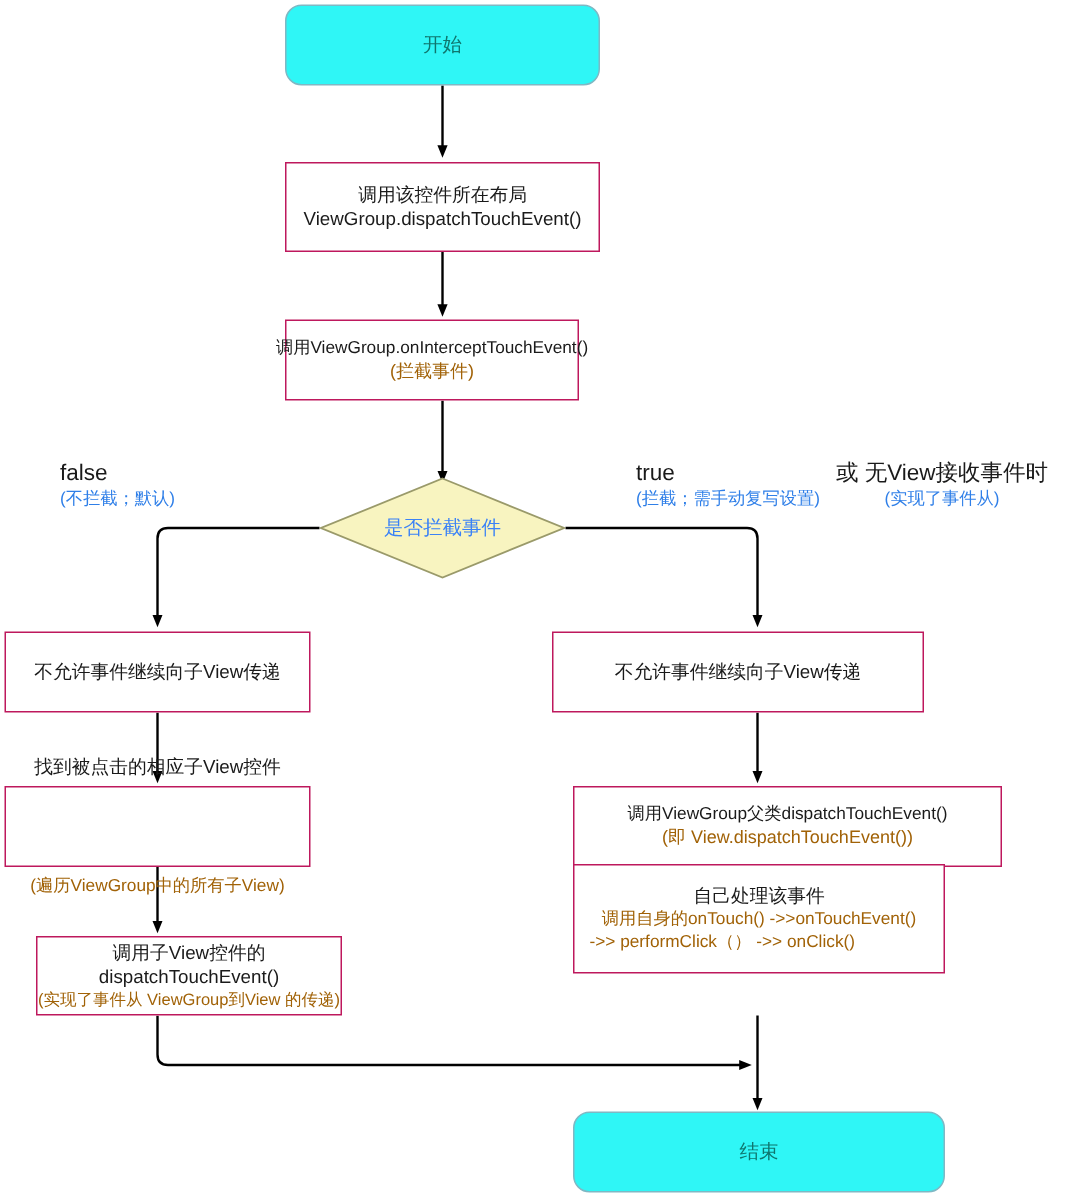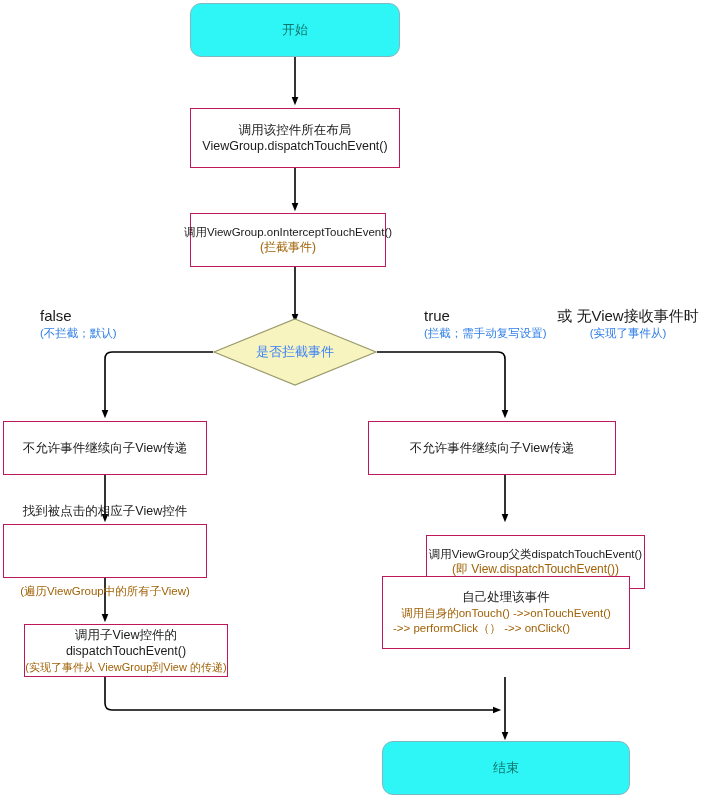--- a/index.html
+++ b/index.html
@@ -199,21 +199,21 @@
   <div class="node process" style="left:3px; top:624px; width:204px; height:53px;margin-left:21px;">
     <span class="main-line">调用子View控件的</span>
     <span class="main-line">dispatchTouchEvent()</span>
     <span class="sub-line" style="font-size:11px;">(实现了事件从 ViewGroup到View 的传递)</span>
   </div>
 
   <div class="node process" style="left:368px; top:421px; width:248px; height:54px;">
     <span class="main-line">不允许事件继续向子View传递</span>
   </div>
 
-  <div class="node process" style="left:382px; top:535px; width:219px; height:54px;margin-left:44px;">
+  <div class="node process" style="left:382px; top:524px; width:286px; height:54px;">
     <span class="main-line" style="font-size:11.5px;">调用ViewGroup父类dispatchTouchEvent()</span>
     <span class="sub-line">(即 View.dispatchTouchEvent())</span>
   </div>
 
   <div class="node process" style="left:382px; top:576px; width:248px; height:73px; justify-content:center;">
     <span class="main-line">自己处理该事件</span>
     <span class="sub-line" style="font-size:11.5px;">调用自身的onTouch() -&gt;&gt;onTouchEvent()</span>
     <span class="sub-line" style="font-size:11.5px; align-self:flex-start; padding-left:6px;">-&gt;&gt; performClick（） -&gt;&gt; onClick()</span>
   </div>
 

